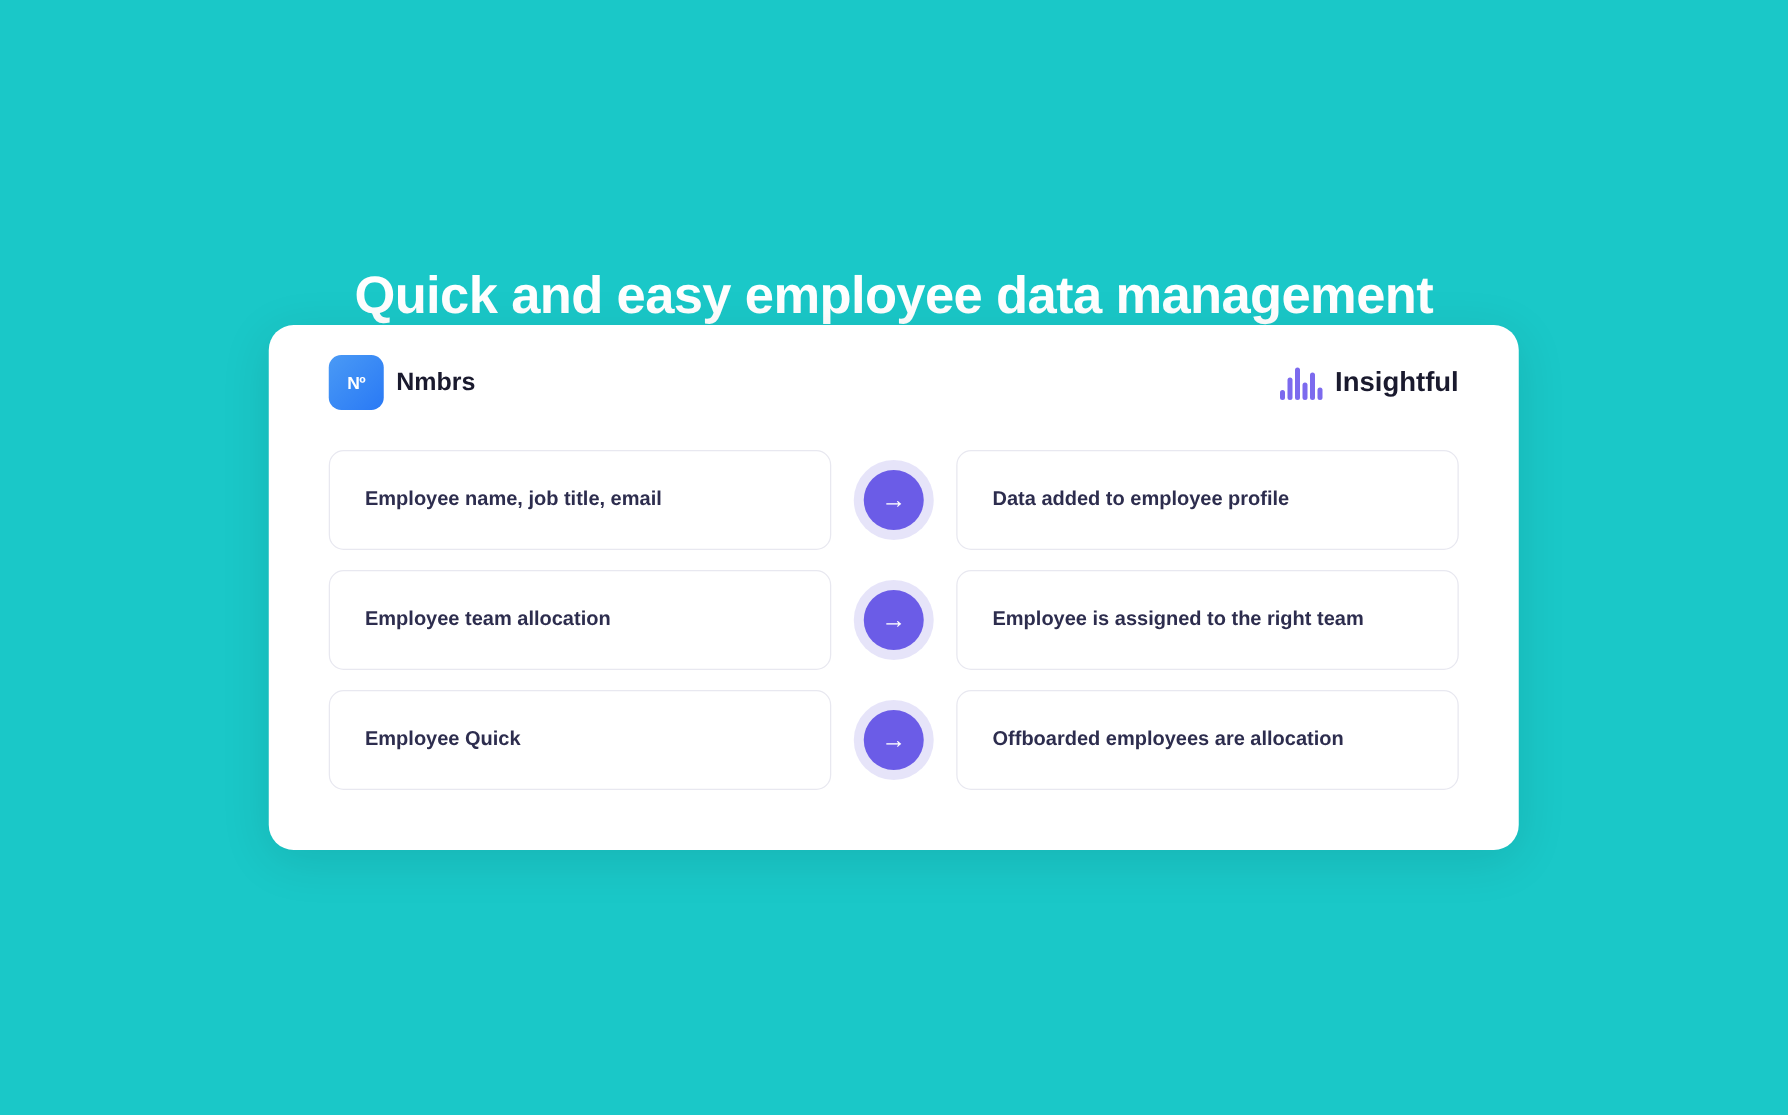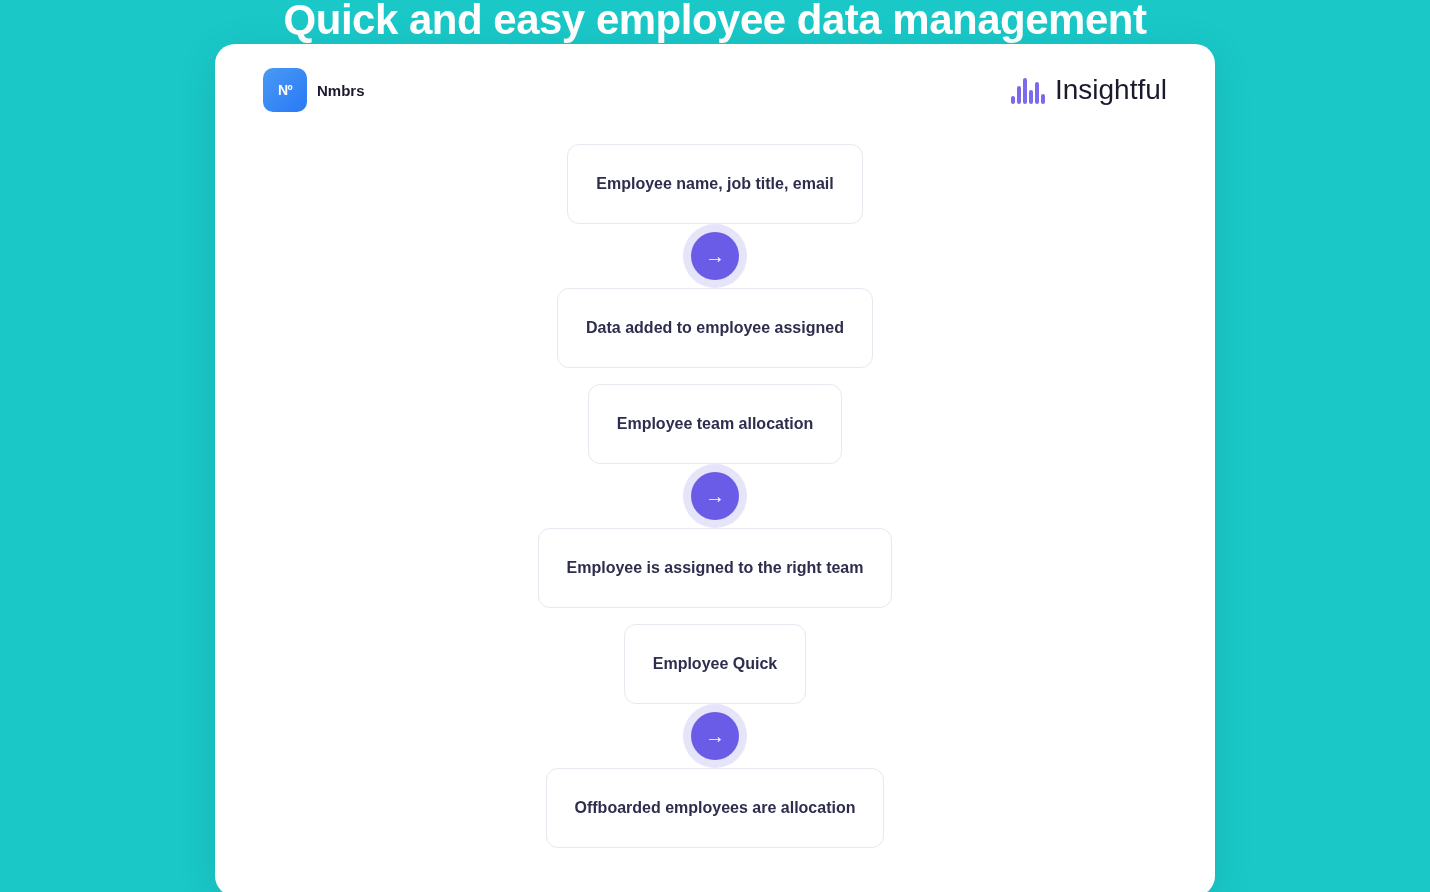--- a/index.html
+++ b/index.html
@@ -55,21 +55,21 @@
       align-items: center;
       justify-content: center;
       color: white;
       font-weight: 700;
       font-size: 14px;
       letter-spacing: -0.5px;
       flex-shrink: 0;
     }
 
     .nmbrs-label {
-      font-size: 15px;
+      font-size: 20px;
       font-weight: 700;
       color: #1a1a2e;
     }
 
     .logo-insightful {
       display: flex;
       align-items: center;
       gap: 10px;
     }
 
@@ -80,34 +80,34 @@
       height: 28px;
     }
 
     .insightful-bars .bar {
       width: 4px;
       border-radius: 2px;
       background: #7c6aee;
     }
 
     .insightful-label {
-      font-size: 28px;
-      font-weight: 400;
+      font-size: 22px;
+      font-weight: 700;
       color: #1a1a2e;
     }
 
     .rows-container {
       display: flex;
       flex-direction: column;
       gap: 16px;
     }
 
     .data-row {
       display: flex;
-      flex-direction: column;
+      flex-direction: row;
       align-items: center;
       gap: 0;
       justify-content: space-between;
     }
 
     .left-box {
       flex: 1;
       border: 1.5px solid #e8e8f0;
       border-radius: 12px;
       padding: 24px 28px;
@@ -204,21 +204,21 @@
         <span class="left-box-text">Employee name, job title, email</span>
       </div>
       <div class="arrow-col">
         <div class="arrow-circle-outer">
           <div class="arrow-circle-inner">
             <span>→</span>
           </div>
         </div>
       </div>
       <div class="right-box">
-        <span class="right-box-text">Data added to employee assigned</span>
+        <span class="right-box-text">Data added to employee profile</span>
       </div>
     </div>
 
     <div class="data-row">
       <div class="left-box">
         <span class="left-box-text">Employee team allocation</span>
       </div>
       <div class="arrow-col">
         <div class="arrow-circle-outer">
           <div class="arrow-circle-inner">

